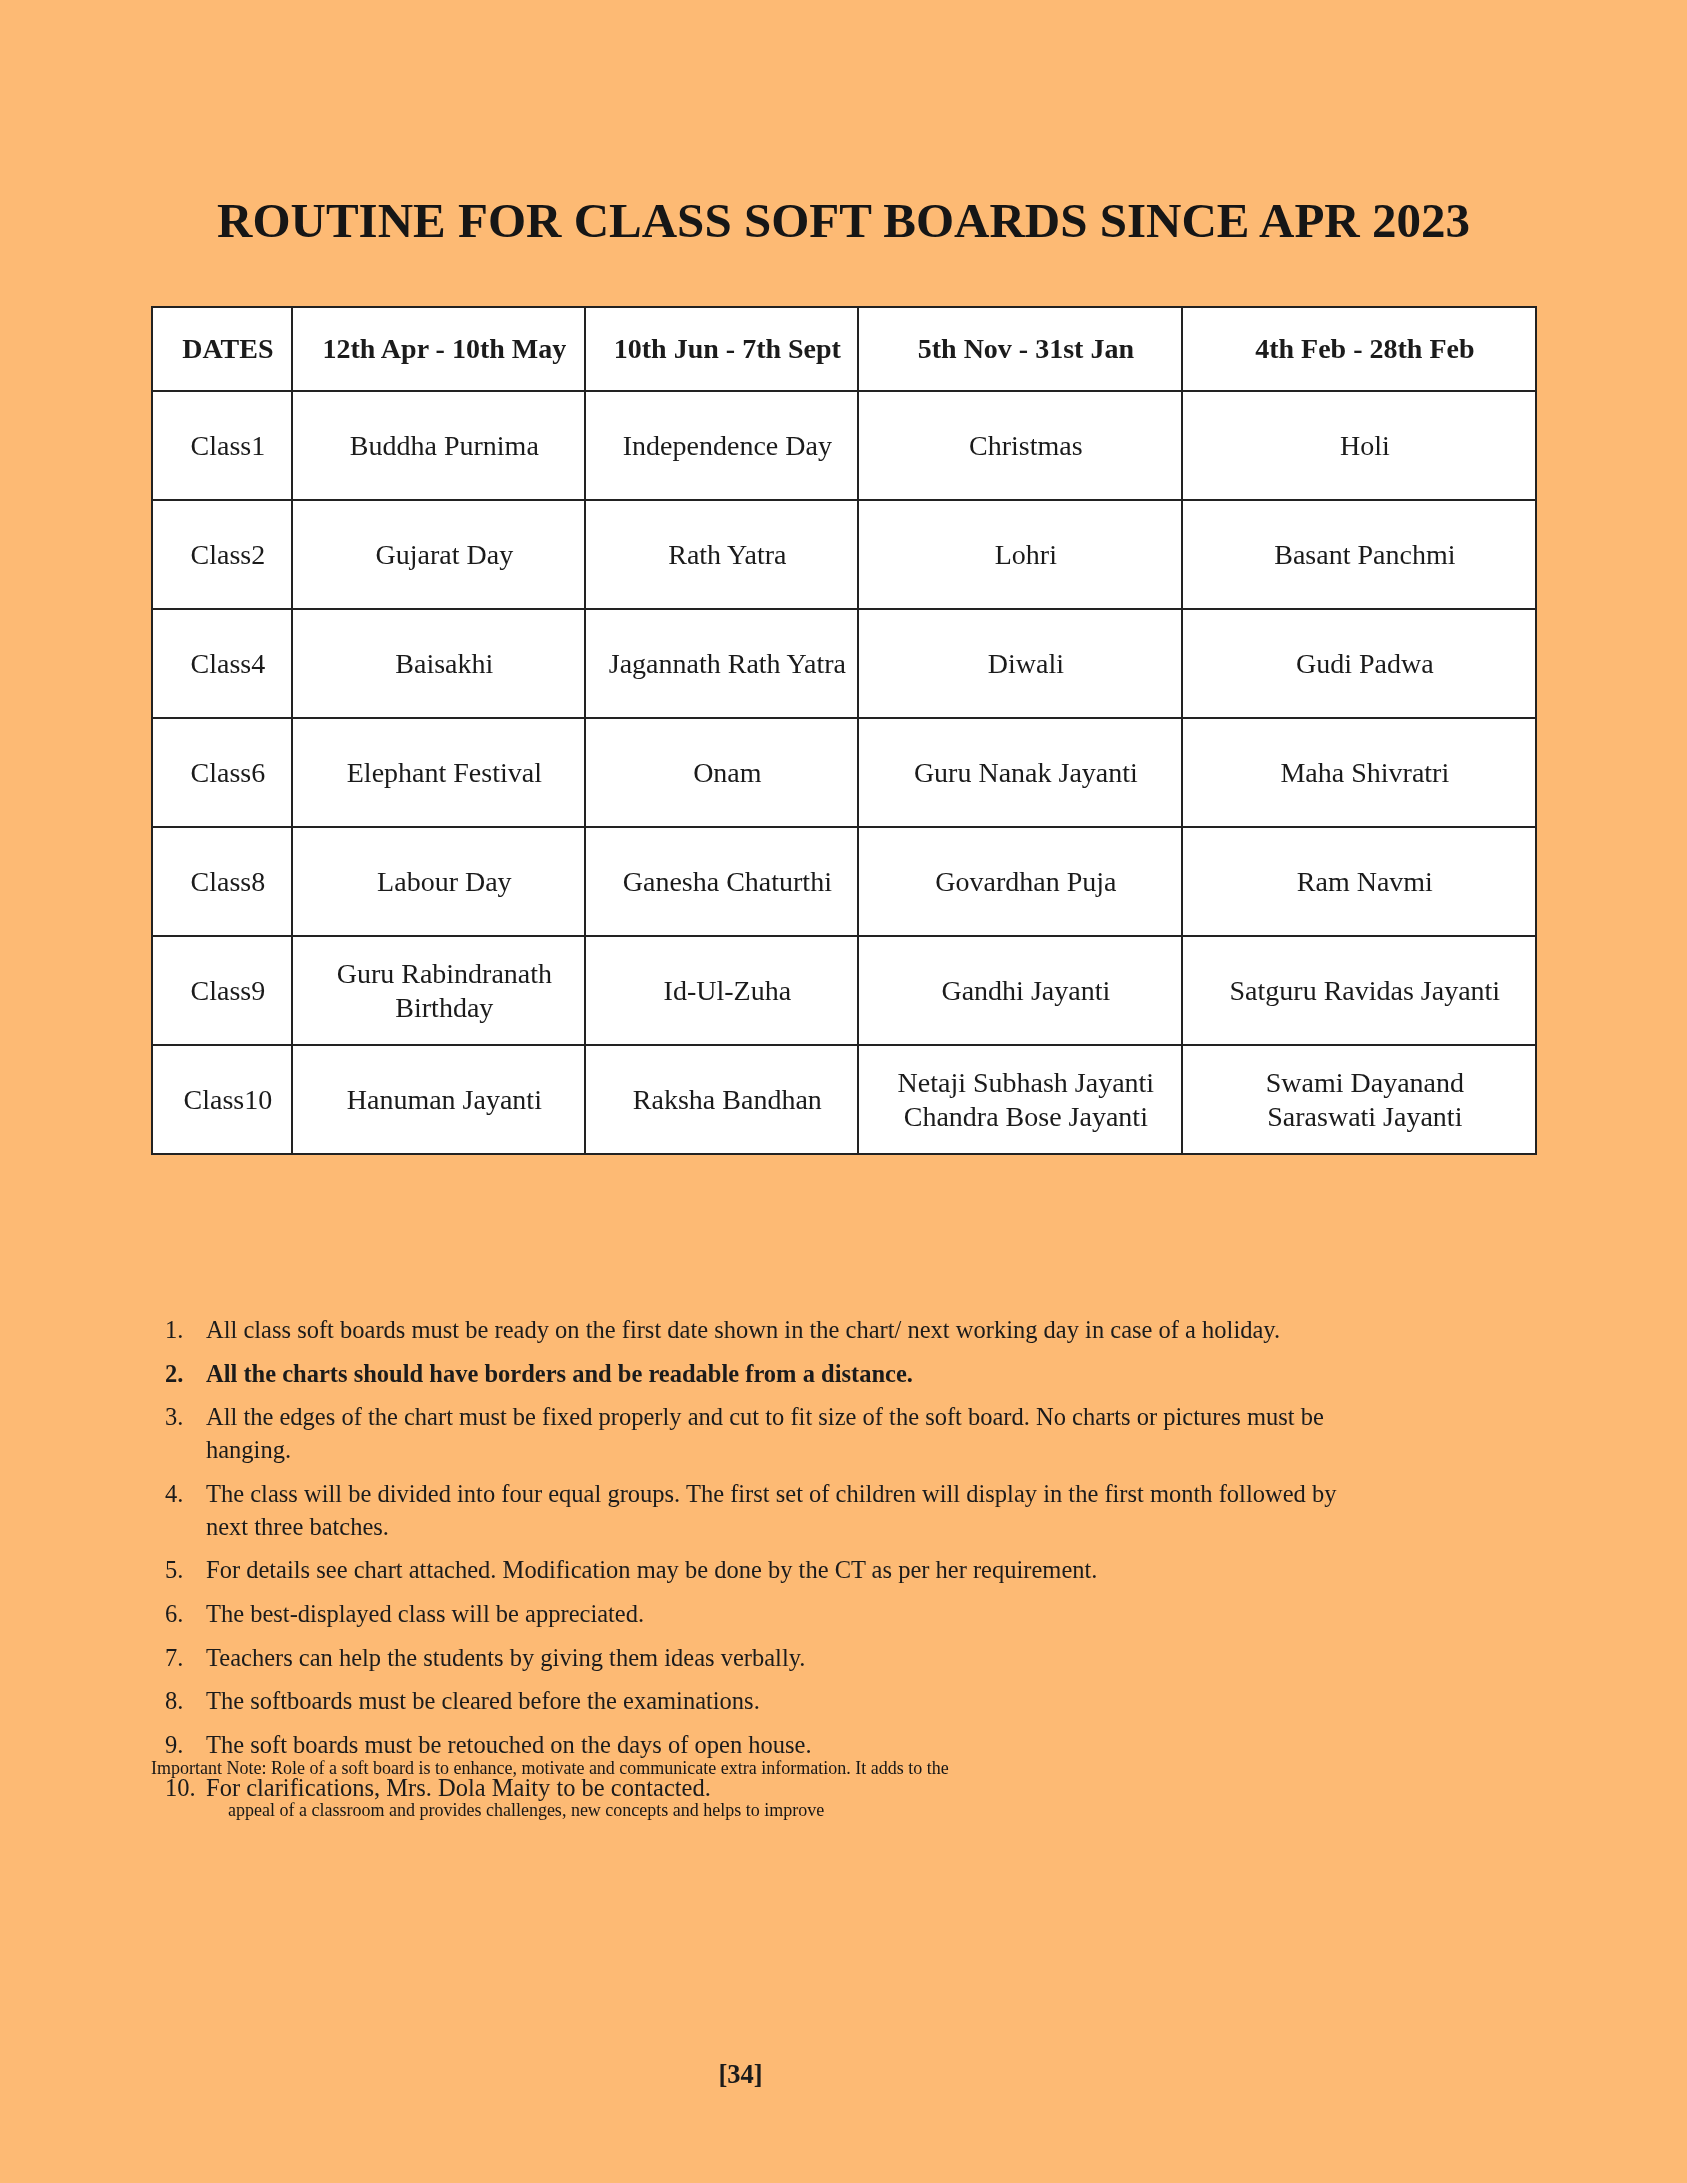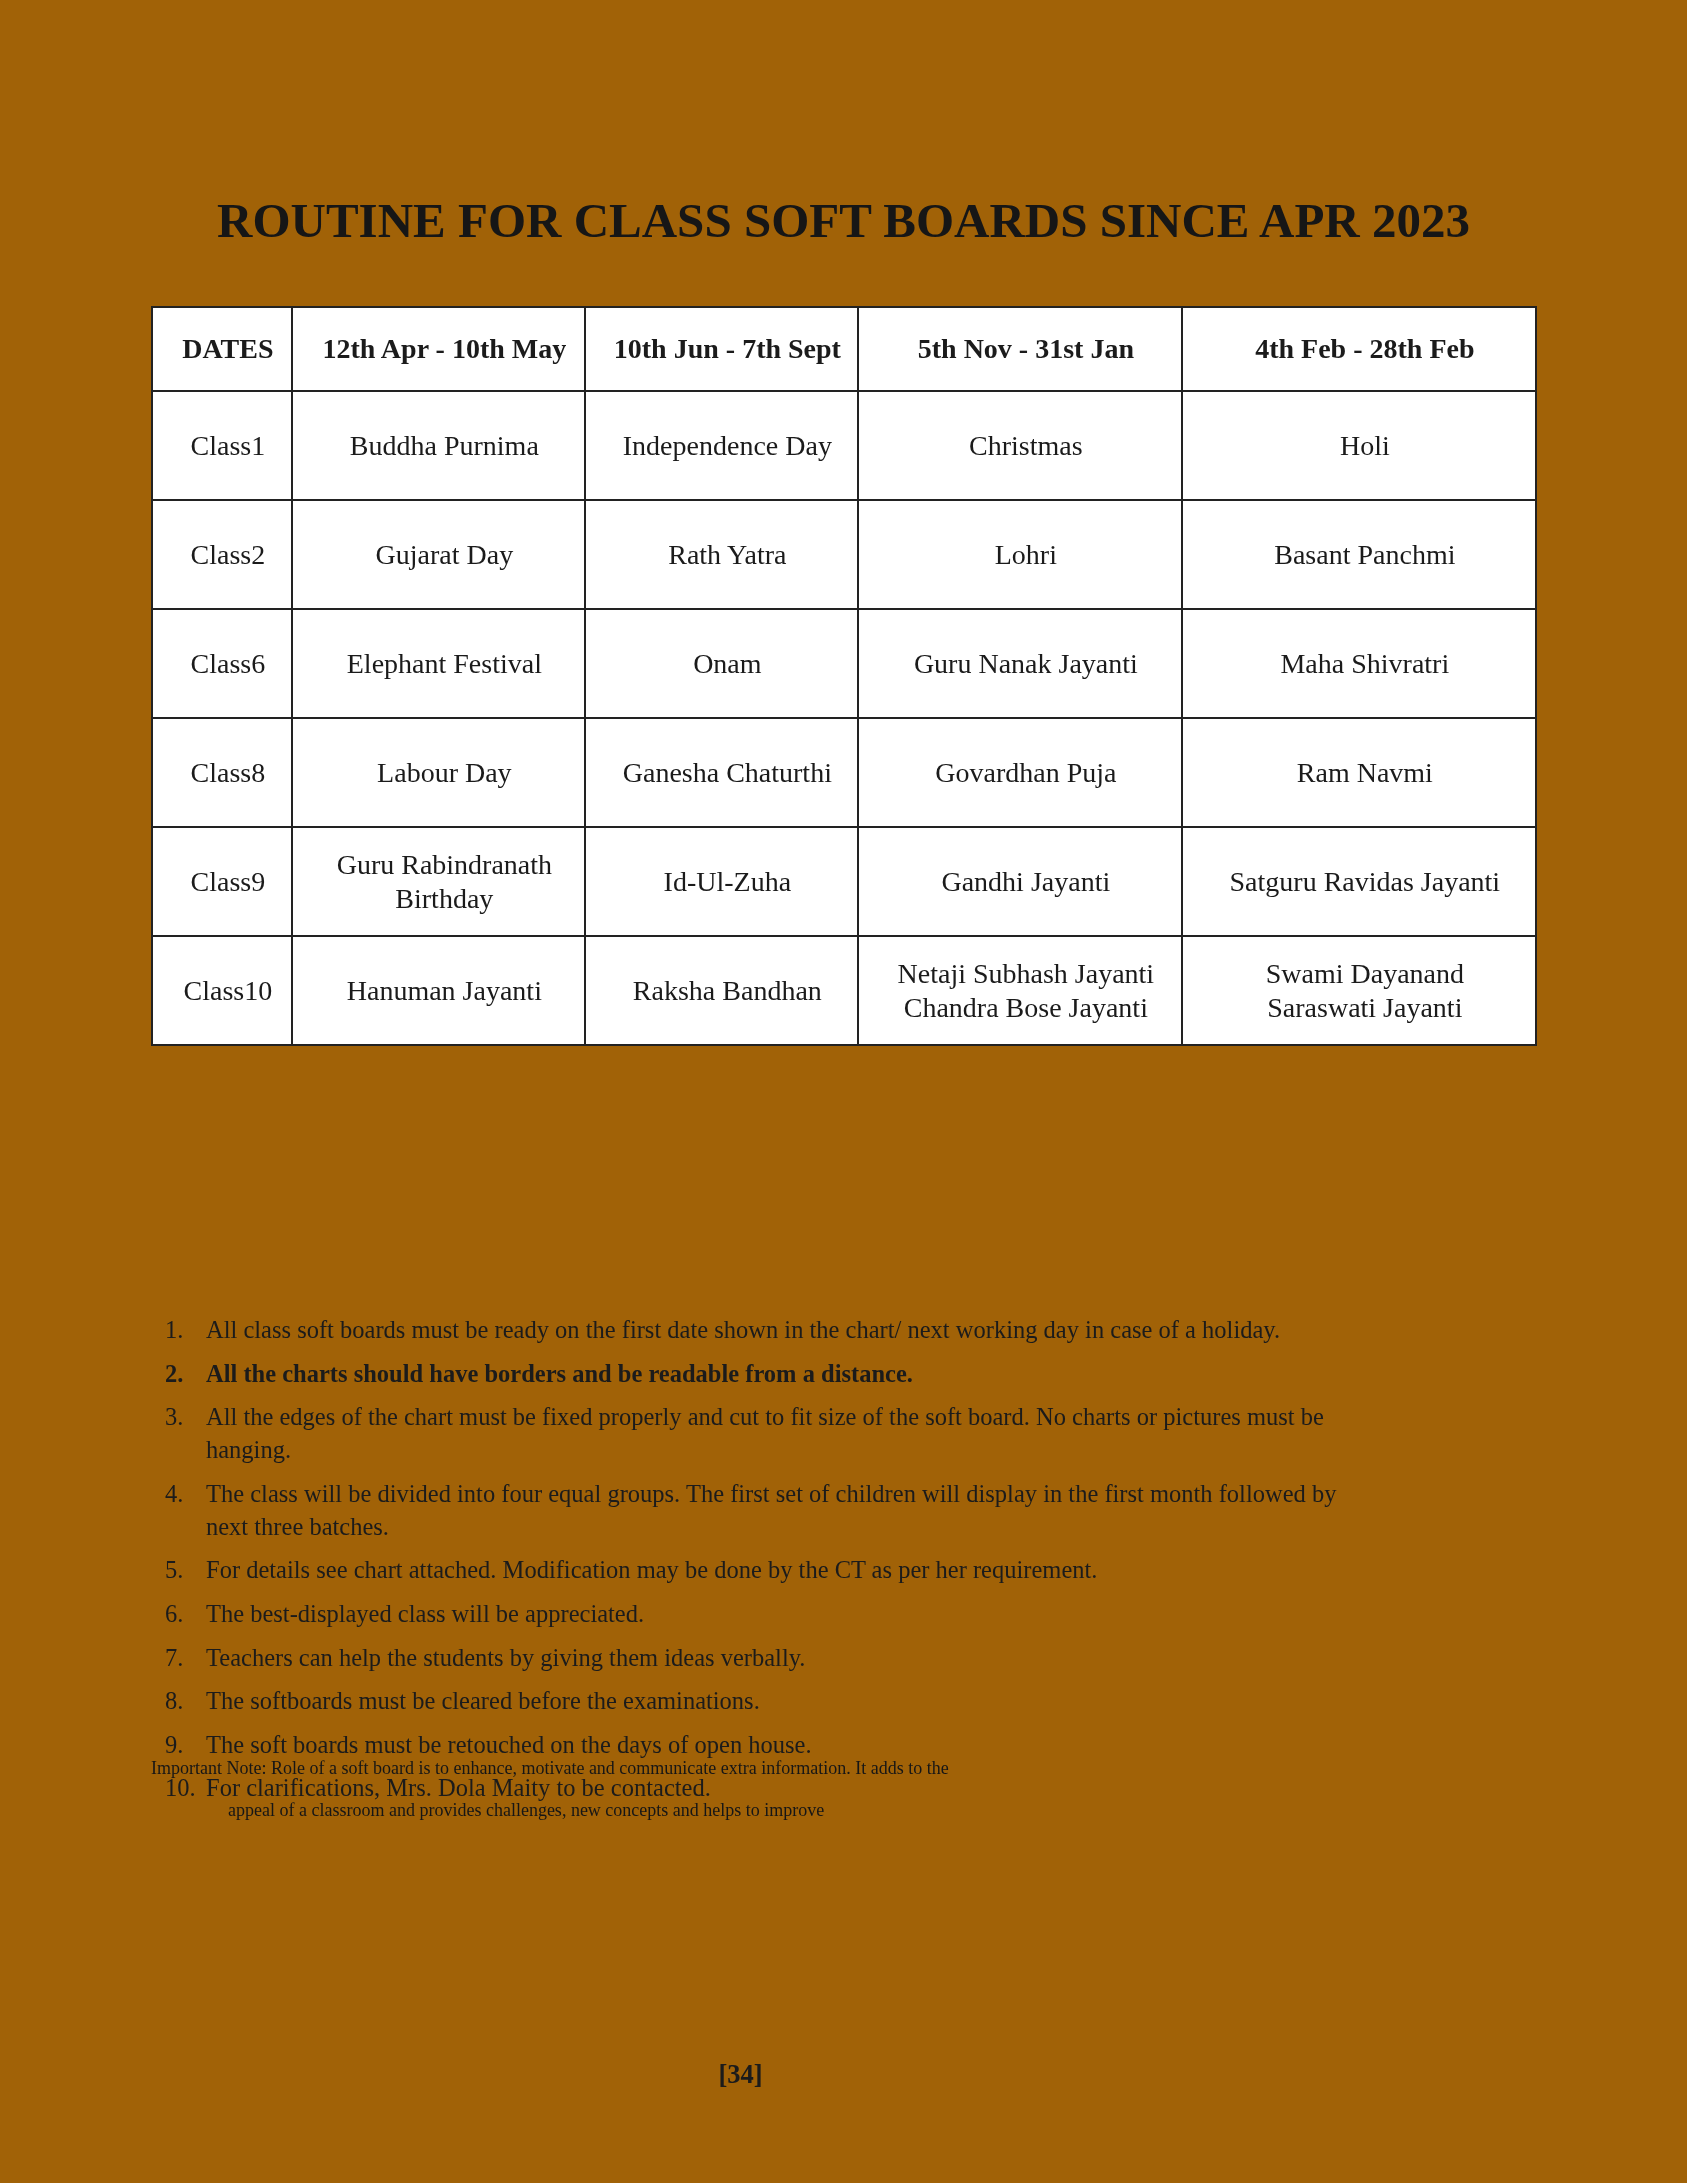--- a/index.html
+++ b/index.html
@@ -1,19 +1,19 @@
 <!DOCTYPE html>
 <html style="font-size:10.6px"><head>
 <meta charset="utf-8">
 <style>
   html,body { margin:0; padding:0; background:#ffffff; }
   .page {
     position:relative;
     width:1687px; height:2183px;
-    background:#a16207;
+    background:#fdba74;
     font-family:"Liberation Serif", serif;
     color:#1b1b1b;
     overflow:hidden;
   }
 
   
   .doc-title {
     position:absolute; left:0; top:192px; width:1687px;
     text-align:center;
     font-size:49px; font-weight:bold;
@@ -109,20 +109,27 @@
           <td>Holi</td>
         </tr>
         <tr class="data-row">
           <td>Class2</td>
           <td>Gujarat Day</td>
           <td>Rath Yatra</td>
           <td>Lohri</td>
           <td>Basant Panchmi</td>
         </tr>
         <tr class="data-row">
+          <td>Class4</td>
+          <td>Baisakhi</td>
+          <td>Jagannath Rath Yatra</td>
+          <td>Diwali</td>
+          <td>Gudi Padwa</td>
+        </tr>
+        <tr class="data-row">
           <td>Class6</td>
           <td>Elephant Festival</td>
           <td>Onam</td>
           <td>Guru Nanak Jayanti</td>
           <td>Maha Shivratri</td>
         </tr>
         <tr class="data-row">
           <td>Class8</td>
           <td>Labour Day</td>
           <td>Ganesha Chaturthi</td>

